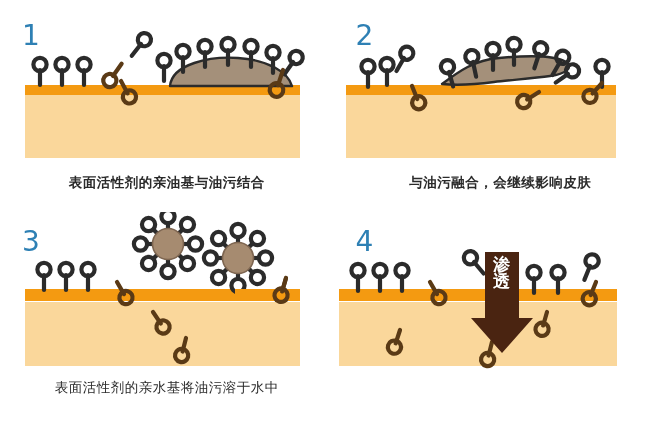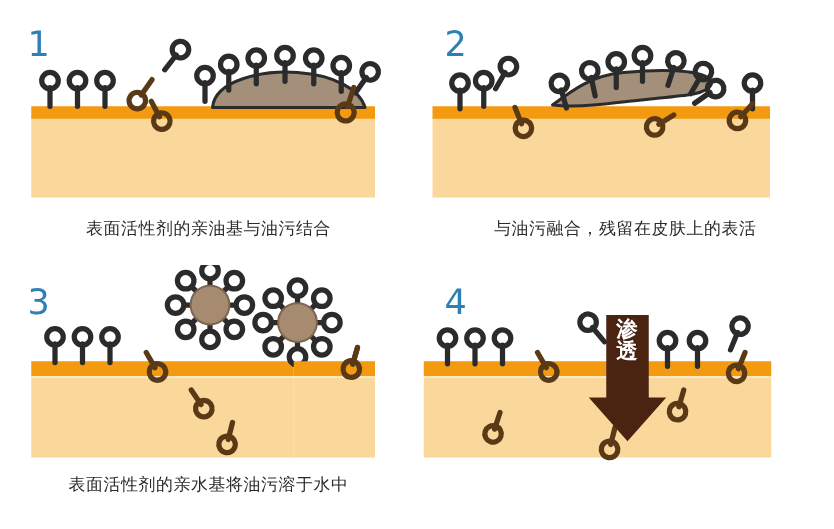--- a/index.html
+++ b/index.html
@@ -36,21 +36,21 @@
     position:absolute;
     left:0;right:0;
     bottom:16px;
     text-align:center;
     font-size:13.5px;
     color:#2a2a2a;
     font-family:"DejaVu Sans","Liberation Sans",sans-serif;
     letter-spacing:0.5px;
     white-space:nowrap;
   }
-  .panel-1 .caption,.panel-2 .caption{bottom:20px;}
+  .panel-1 .caption,.panel-2 .caption{bottom:20px;font-weight:bold;}
   .panel-3 .caption,.panel-4 .caption{bottom:26px;}
   .penetrate-label{
     position:absolute;
     color:#ffffff;
     font-size:17px;
     font-weight:700;
     line-height:1.05;
     width:20px;
     text-align:center;
     font-family:"DejaVu Sans","Liberation Sans",sans-serif;
@@ -183,21 +183,21 @@
             <circle cx="0" cy="18" r="6.6" fill="none" stroke="#5a3a16" stroke-width="4.2"></circle>
           </g>
           <g transform="translate(268,83) rotate(42)">
             <line x1="0" y1="0" x2="0" y2="14" stroke="#5a3a16" stroke-width="4.2" stroke-linecap="round"></line>
             <circle cx="0" cy="18" r="6.6" fill="none" stroke="#5a3a16" stroke-width="4.2"></circle>
           </g>
         </g>
       </svg>
     </div>
     <div class="panel-number">2</div>
-    <div class="caption">与油污融合，残留在皮肤上的表活</div>
+    <div class="caption">与油污融合，会继续影响皮肤</div>
   </div>
 
   <div class="panel panel-3">
     <div class="stage">
       <svg viewBox="0 0 333 211" xmlns="http://www.w3.org/2000/svg" aria-hidden="true">
         <defs>
           <g id="micelle">
             <g stroke="#2b2b2b" stroke-width="4.2" fill="none">
               <line x1="0" y1="0" x2="0" y2="-21"></line>
                 <circle cx="0" cy="-27.5" r="6.6"></circle>

